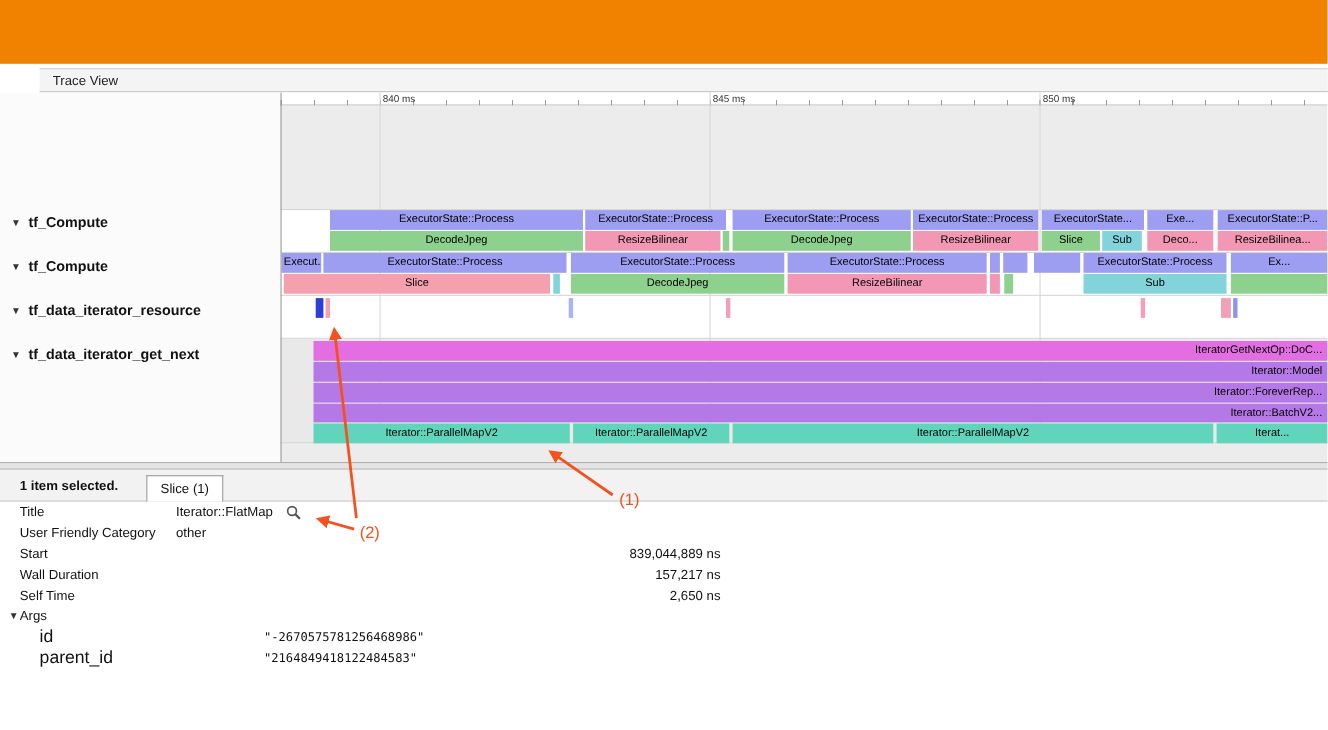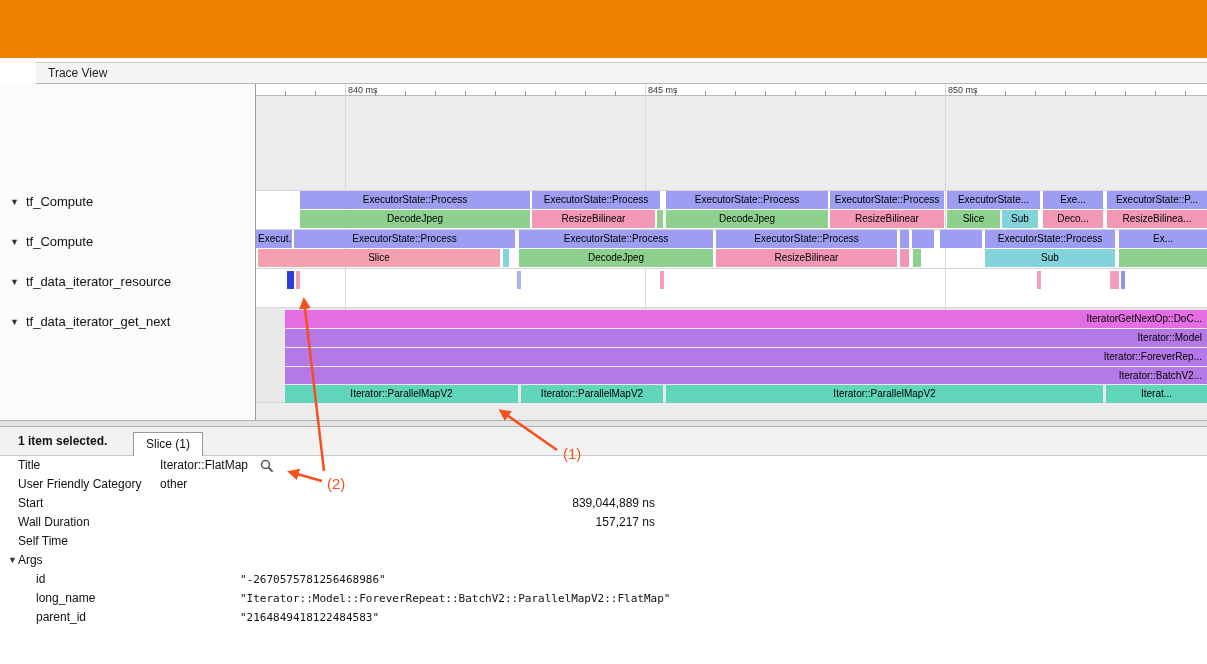--- a/index.html
+++ b/index.html
@@ -7,21 +7,21 @@
     width:1207px;height:664px;position:relative;overflow:hidden;
     background:#fff;font-family:"Liberation Sans",sans-serif;color:#111;
   }
   .top-banner{position:absolute;left:0;top:0;width:1207px;height:58px;background:#f08200;}
   .tv-header{position:absolute;left:0;top:62px;width:1207px;height:22px;background:#f4f4f4;
     border-top:1px solid #cfcfcf;border-bottom:1px solid #b5b5b5;box-sizing:border-box;margin-left:36px;}
   .tv-title{font-size:12px;line-height:20px;padding-left:12px;color:#222;}
 
   .trace-body{position:absolute;left:0;top:84px;width:1207px;height:336px;background:#fff;overflow:hidden;}
   .sidebar{position:absolute;left:0;top:0;width:255px;height:336px;background:#fbfbfb;}
-  .track-label{position:absolute;left:10px;height:19px;line-height:19px;font-size:13px;color:#111;cursor:pointer;white-space:nowrap;}
+  .track-label{position:absolute;left:10px;height:19px;line-height:19px;font-size:13px;color:#111;cursor:pointer;white-space:nowrap;font-weight:bold;}
   .tri{font-size:9px;color:#333;margin-right:7px;display:inline-block;transform:translateY(-1px);}
   .ruler{position:absolute;left:255px;top:0;right:0;height:12px;background:#fff;border-bottom:1px solid #bbb;box-sizing:border-box;}
   .tickstrip{position:absolute;left:255px;top:7px;right:0;height:5px;
     background:repeating-linear-gradient(to right,#999 0 1px,transparent 1px 30px);}
   .gray-zone{position:absolute;left:255px;top:12px;right:0;height:94px;background:#ececec;}
   .row4-bg{position:absolute;left:255px;top:224px;right:0;height:94px;background:#e9e9e9;}
   .bottom-fill{position:absolute;left:255px;top:318px;right:0;height:18px;background:#ececec;}
   .hsep{position:absolute;left:255px;right:0;height:1px;background:#d6d6d6;}
   .vdivider{position:absolute;left:255px;top:0;width:1px;height:336px;background:#9a9a9a;z-index:20;}
   .timeline-area{position:absolute;left:0;top:0;width:1031px;height:336px;}
@@ -38,21 +38,21 @@
   .selected-text{position:absolute;left:18px;top:0;line-height:28px;font-size:12px;font-weight:bold;}
   .details-tab{position:absolute;left:133px;top:5px;bottom:-1px;background:#fff;border:1px solid #999;
     border-bottom:none;padding:0 12px;font-size:12px;line-height:23px;z-index:5;cursor:pointer;}
   .details-content{position:absolute;left:0;top:456px;width:1207px;}
   .drow{position:relative;height:19px;}
   .lbl{position:absolute;left:18px;font-size:12px;line-height:19px;}
   .val{position:absolute;left:160px;font-size:12px;line-height:19px;text-align:center;}
   .num{position:absolute;left:352px;width:303px;text-align:right;font-size:12px;line-height:19px;}
   .args-lbl{position:absolute;left:8px;font-size:12px;line-height:19px;cursor:pointer;}
   .args-lbl .tri{margin-right:1px;}
-  .arg-key{position:absolute;left:36px;font-size:12px;line-height:19px;}
+  .arg-key{position:absolute;left:36px;font-size:16px;line-height:19px;}
   .arg-val{position:absolute;left:240px;font-family:"DejaVu Sans Mono",monospace;font-size:11px;line-height:19px;}
   .search-icon{position:absolute;left:260px;top:3px;cursor:pointer;}
 
   .annot-overlay{position:absolute;left:0;top:0;width:1207px;height:664px;z-index:60;pointer-events:none;}
   .annot-text{font-family:"Liberation Sans",sans-serif;font-size:15px;}
 </style>
 </head>
 <body>
 
 <div class="top-banner" style="background: rgb(240, 130, 0);"></div>
@@ -172,31 +172,28 @@
   <div class="drow">
     <span class="lbl">Start</span>
     <span class="num">839,044,889 ns</span>
   </div>
   <div class="drow">
     <span class="lbl">Wall Duration</span>
     <span class="num">157,217 ns</span>
   </div>
   <div class="drow">
     <span class="lbl">Self Time</span>
+    <span class="num">2,650 ns</span>
   </div>
   <div class="drow">
     <span class="args-lbl"><span class="tri">▼</span><span>Args</span></span>
   </div>
   <div class="drow">
     <span class="arg-key">id</span>
     <span class="arg-val">"-2670575781256468986"</span>
-  </div>
-  <div class="drow">
-    <span class="arg-key">long_name</span>
-    <span class="arg-val">"Iterator::Model::ForeverRepeat::BatchV2::ParallelMapV2::FlatMap"</span>
   </div>
   <div class="drow">
     <span class="arg-key">parent_id</span>
     <span class="arg-val">"2164849418122484583"</span>
   </div>
 </div>
 
 <svg class="annot-overlay" width="1207" height="664" viewBox="0 0 1207 664">
   <defs>
     <marker id="ah" markerUnits="userSpaceOnUse" markerWidth="12" markerHeight="12" refX="9" refY="6" orient="auto">

